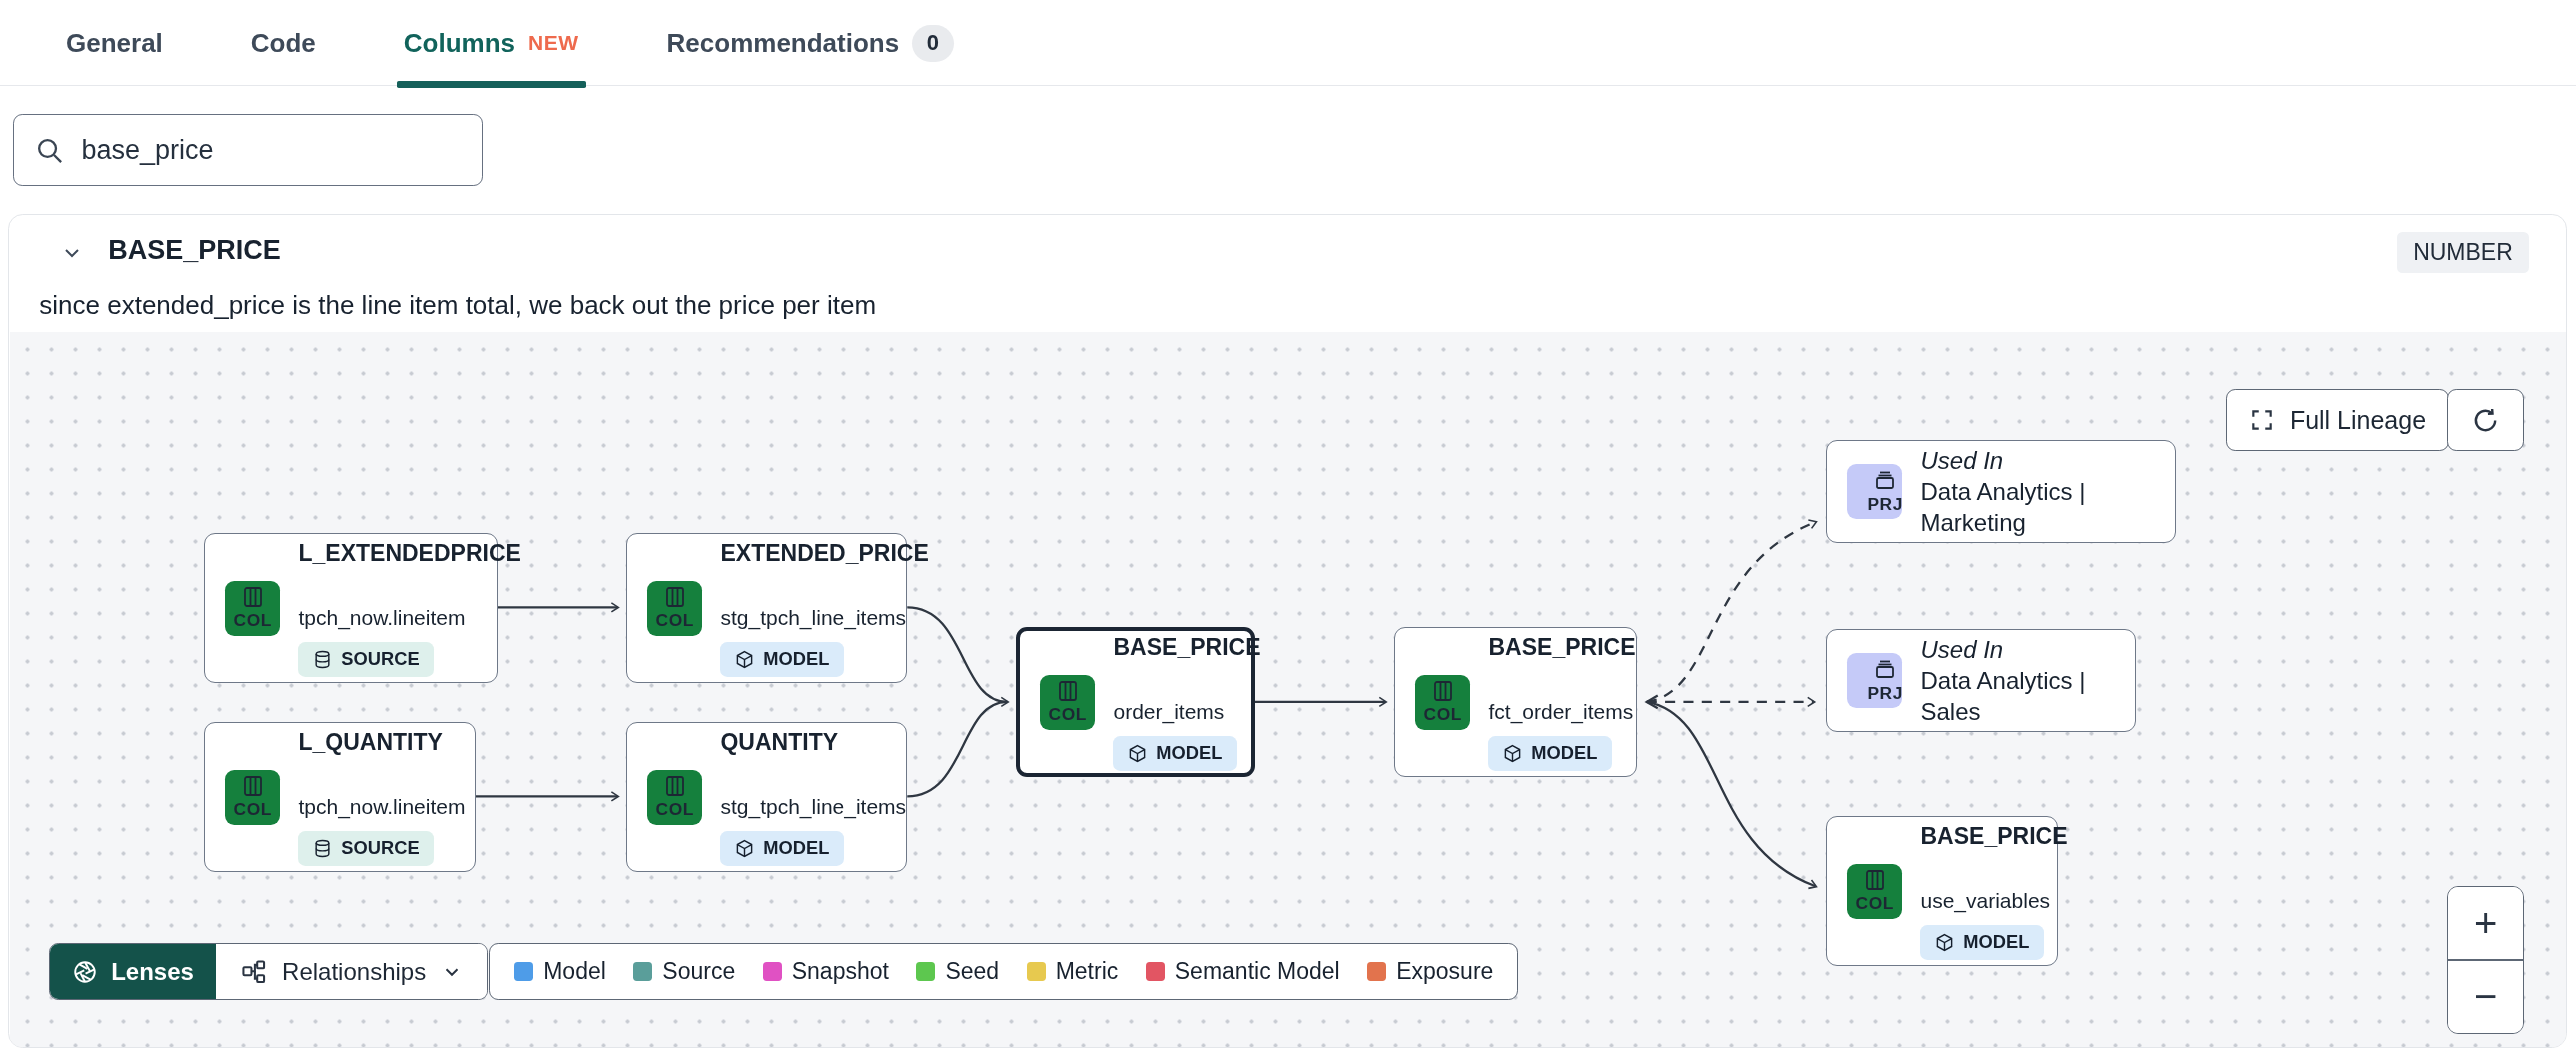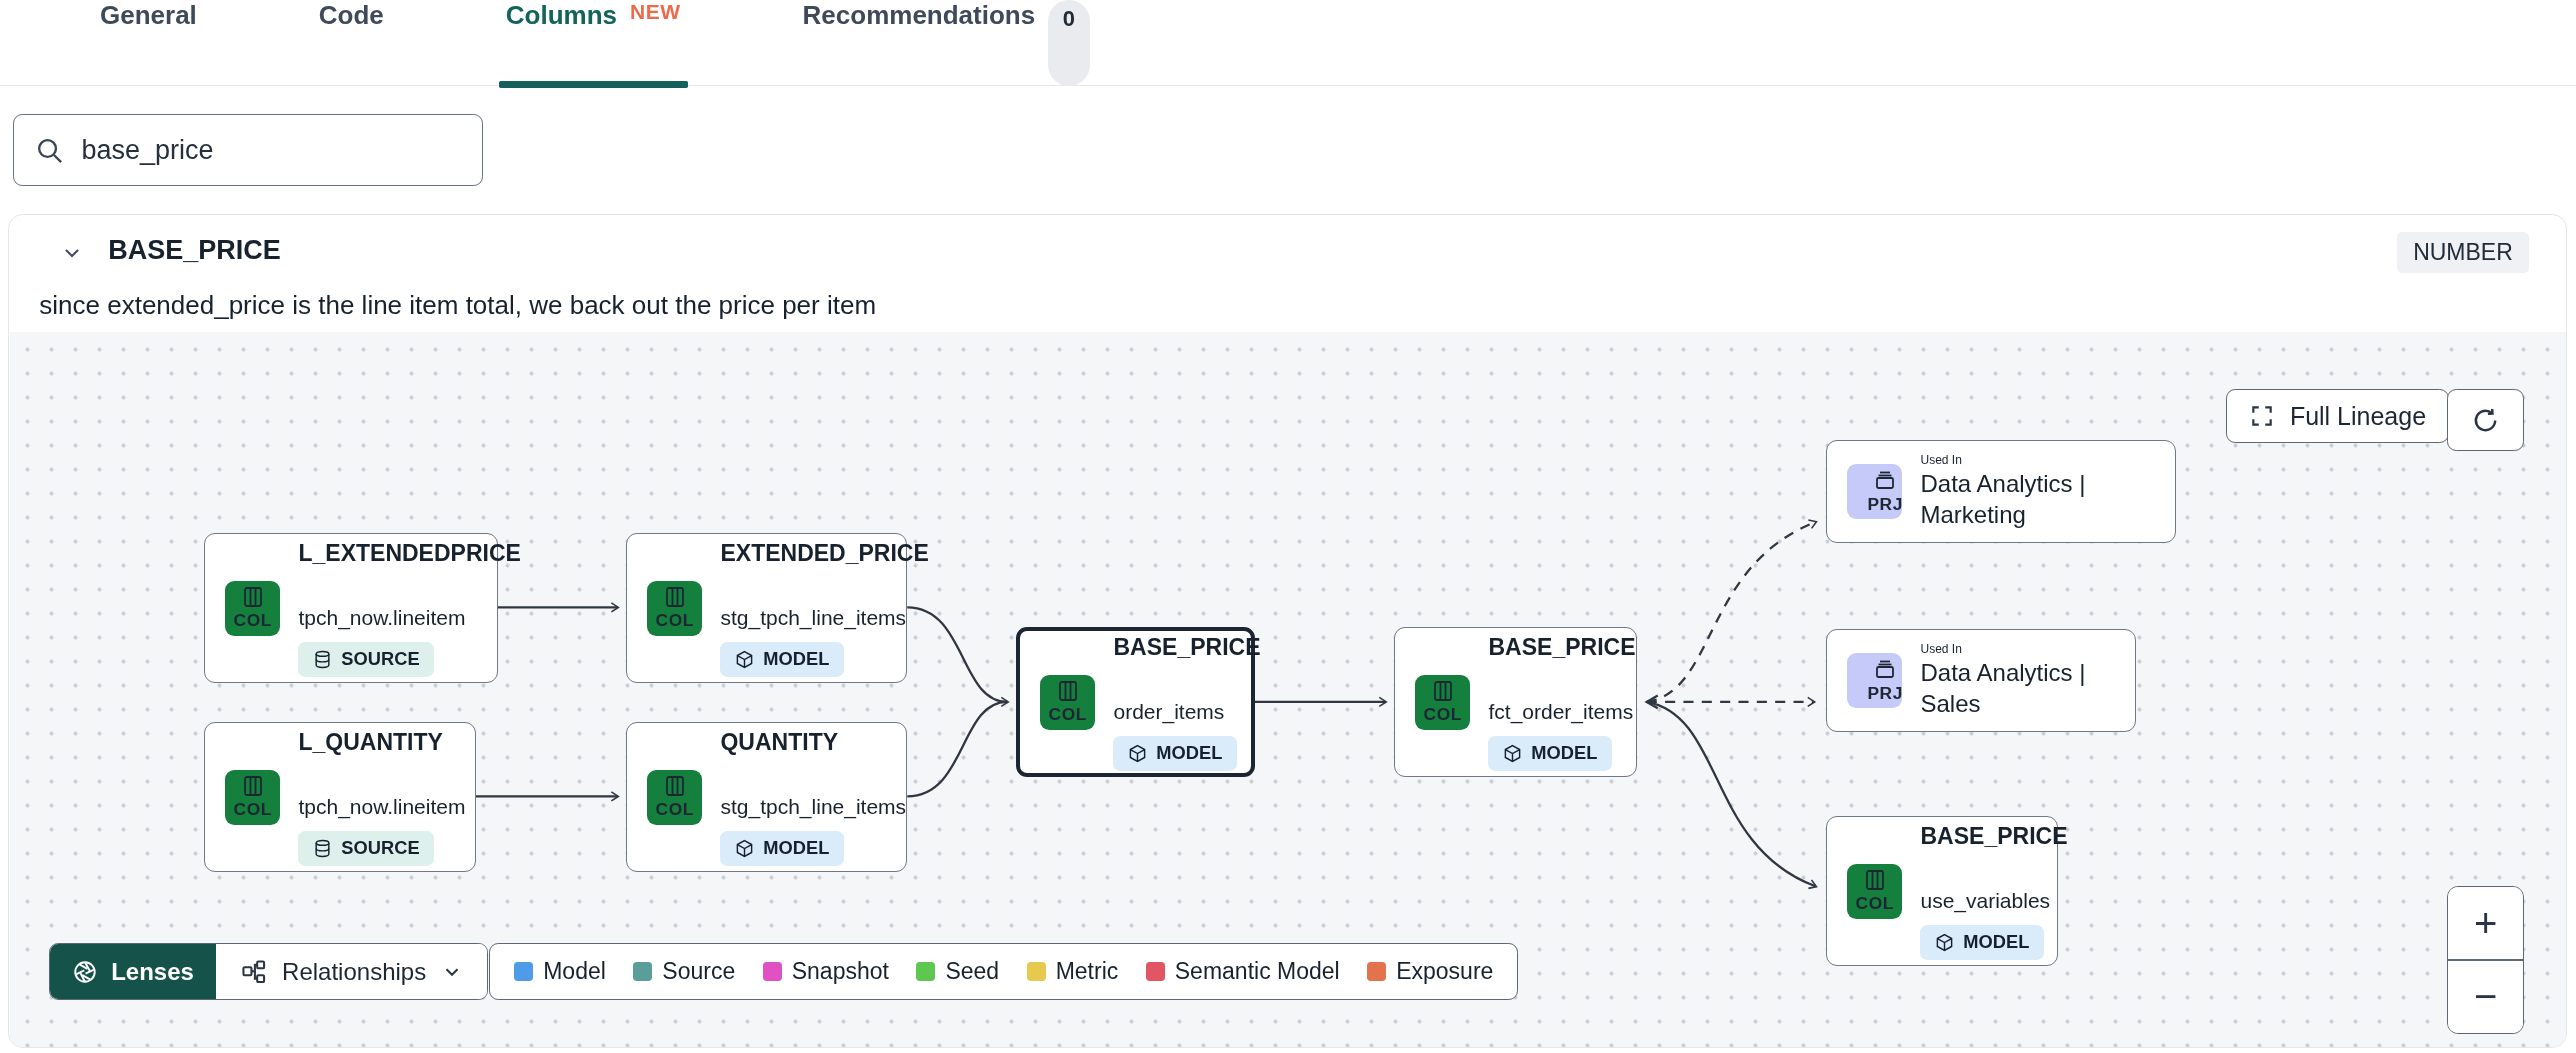--- a/index.html
+++ b/index.html
@@ -3,21 +3,21 @@
 <meta charset="utf-8">
 <style>
   * { margin:0; padding:0; box-sizing:border-box; }
   html,body { background:#fff; }
   body { font-family:"Liberation Sans", sans-serif; color:#1d2734; }
   #app { position:relative; width:2576px; height:1053px; background:#fff; overflow:hidden; }
 
   
   .tabbar { position:absolute; left:0; top:0; width:2576px; height:86px; border-bottom:1.8px solid #e6e8ec; background:#fff; }
   .tabs { position:absolute; left:66px; top:0; height:86px; display:flex; gap:88px; }
-  .tab { position:relative; display:flex; gap:13px; height:86px; font-size:26px; font-weight:600; color:#3e4a59; cursor:pointer;margin-left:34px; }
+  .tab { position:relative; display:flex; align-items:center; gap:13px; height:86px; font-size:26px; font-weight:600; color:#3e4a59; cursor:pointer; }
   .tab.active { color:#11635b; }
   .tab.active::after { content:""; position:absolute; left:-7.3px; right:-7.3px; bottom:-1.8px; height:6.4px; background:#15605a; border-radius:1.8px; }
   .tab-new { font-size:21px; font-weight:700; color:#ee6a4d; letter-spacing:0.5px; }
   .tab-count { background:#e9ebee; color:#222c39; font-size:22px; font-weight:600; border-radius:916px; padding:5.5px 14.7px; }
 
   
   .search { position:absolute; left:13px; top:114px; width:470px; height:72px; border:1.8px solid #667080; border-radius:9.2px; background:#fff; display:flex; align-items:center; padding:0 20px; gap:16.5px; }
   .search svg { flex:none; }
   .search-text { font-size:27px; color:#25303e; }
 
@@ -42,25 +42,25 @@
   .kind { flex:none; width:55px; height:55px; border-radius:9.2px; display:flex; flex-direction:column; align-items:center; justify-content:center; gap:1.8px; }
   .kind-col { background:#15803d; }
   .kind-prj { background:#c5caf8;padding-left:21px; }
   .kind-label { font-size:17.4px; font-weight:600; color:#1d2734; letter-spacing:0.5px; }
   .node-body { display:flex; flex-direction:column; align-items:flex-start; }
   .node-title { font-size:23px; font-weight:600; color:#18222f; line-height:1.25; }
   .node-sub { font-size:21px; color:#18222f; line-height:1.35;margin-top:36px; }
   .pill { display:inline-flex; align-items:center; gap:9.2px; margin-top:9.2px; padding:6.4px 14.7px; border-radius:7.3px; font-size:18.3px; font-weight:600; color:#16202e; }
   .pill-source { background:#def0ec; }
   .pill-model { background:#daebfa; }
-  .usedin-title { font-size:12px; color:#18222f; line-height:1.3; }
+  .usedin-title { font-size:24px; color:#18222f; line-height:1.3;font-style:italic; }
   .usedin-sub { font-size:24px; font-weight:500; color:#18222f; line-height:1.3; }
 
   
-  .full-lineage { position:absolute; left:2216px; top:57px; height:54px; background:#fff; border:1.8px solid #5d6775; border-radius:9.2px; display:flex; align-items:center; gap:14.7px; padding:0 22px; font-size:25px; color:#1d2734; cursor:pointer;justify-content:flex-end; }
+  .full-lineage { position:absolute; left:2216px; top:57px; height:62px; background:#fff; border:1.8px solid #5d6775; border-radius:9.2px; display:flex; align-items:center; gap:14.7px; padding:0 22px; font-size:25px; color:#1d2734; cursor:pointer;justify-content:flex-end; }
   .refresh-btn { position:absolute; left:2437px; top:57px; width:77px; height:62px; background:#fff; border:1.8px solid #5d6775; border-radius:9.2px; display:flex; align-items:center; justify-content:center; cursor:pointer; }
   .zoomctl { position:absolute; left:2437px; top:554px; width:77px; background:#fff; border:1.8px solid #5d6775; border-radius:11px; overflow:hidden; }
   .zoom-btn { width:100%; height:72px; background:#fff; border:none; display:flex; align-items:center; justify-content:center; font-size:40px; font-weight:300; color:#2a3442; cursor:pointer; font-family:"Liberation Sans",sans-serif; }
   .zoomctl .divider { height:1.8px; background:#5d6775; }
 
   
   .lenses-group { position:absolute; left:39px; top:611px; height:57px; display:flex; border:1.8px solid #5d6775; border-radius:9.2px; overflow:hidden; background:#fff; }
   .lenses-btn { display:flex; align-items:center; gap:13px; padding:1px 22px; background:#14524a; color:#fff; font-size:24px; font-weight:600; border:none; cursor:pointer; font-family:"Liberation Sans",sans-serif; }
   .rel-btn { display:flex; align-items:center; gap:14.7px; padding:0 24px; background:#fff; color:#1d2734; font-size:24px; font-weight:500; border:none; cursor:pointer; font-family:"Liberation Sans",sans-serif; }
   .legend { position:absolute; left:479px; top:611px; height:57px; display:flex; align-items:center; gap:27.5px; padding:0 24px; background:#fff; border:1.8px solid #5d6775; border-radius:9.2px; }

